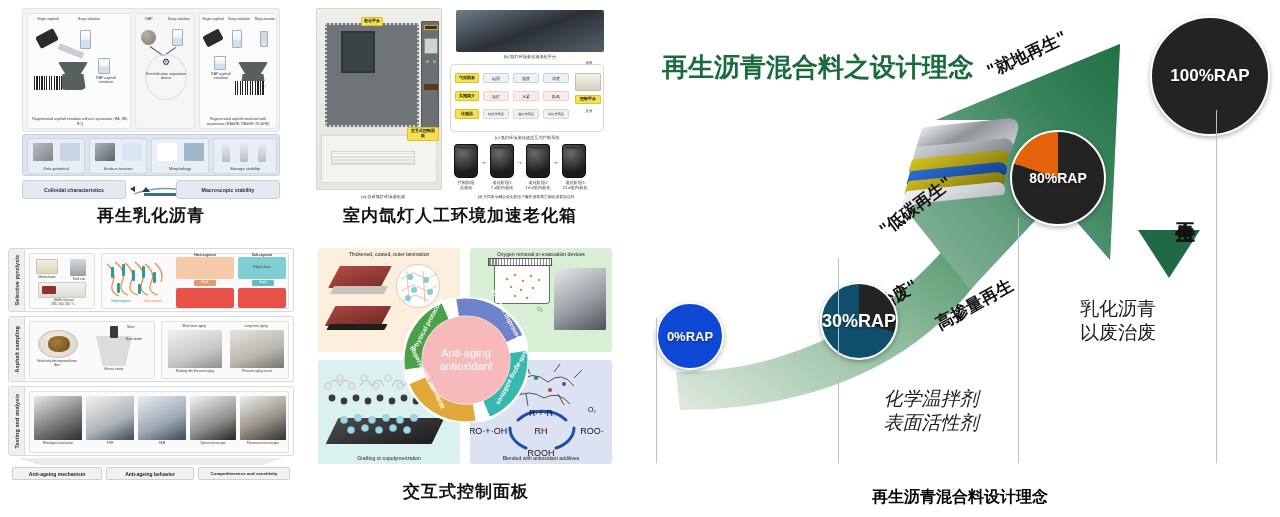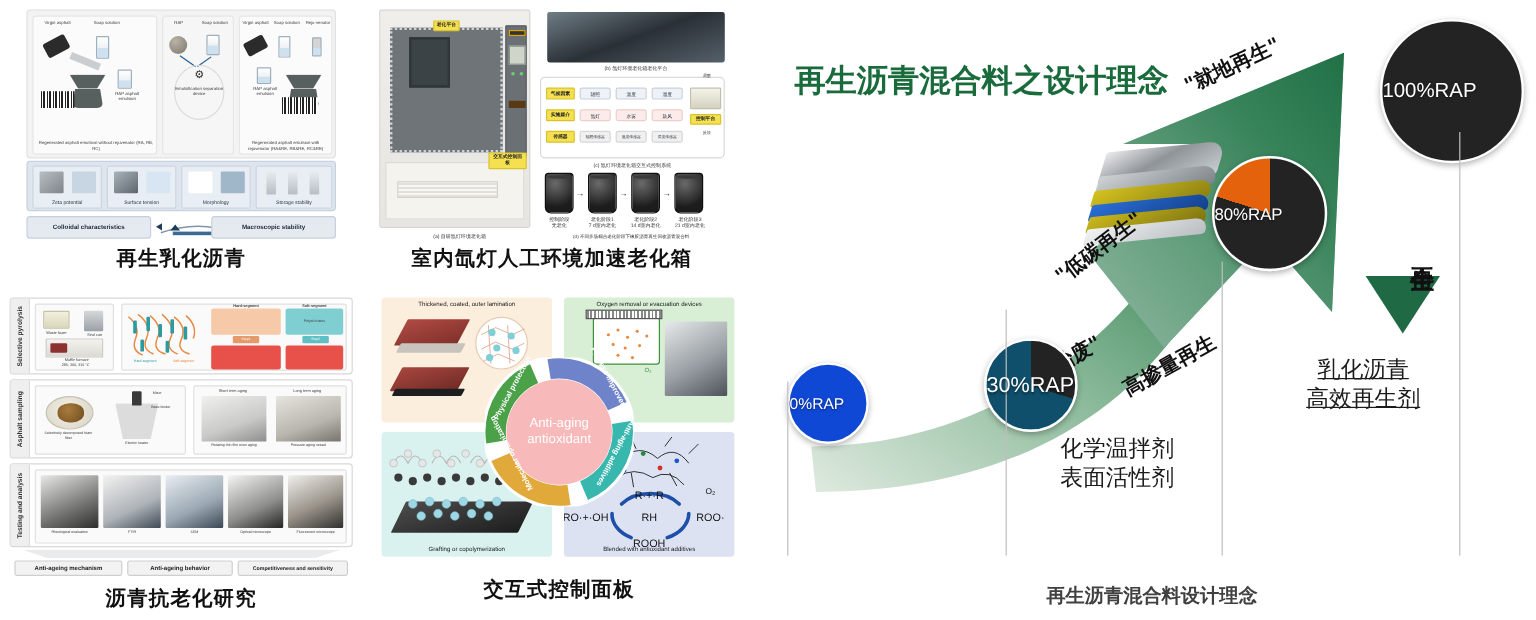--- a/index.html
+++ b/index.html
@@ -148,22 +148,22 @@
               font-size:23px; font-weight:bold; color:#1a7a3f; line-height:1.3;
               font-family:"DejaVu Sans","Liberation Sans",sans-serif; }
   .stack { position:absolute; left:268px; top:118px; width:120px; height:90px; }
   .stack i { position:absolute; display:block; border-radius:2px 14px 3px 3px;
              transform:skewX(-22deg) rotate(-6deg); }
 
   .arrowSvg { position:absolute; left:0; top:0; width:640px; height:517px; }
 
   .bub { position:absolute; border-radius:50%;
          box-shadow:0 2px 5px rgba(0,0,0,.30); border:2.5px solid #fff;
-         display:flex; align-items:center; justify-content:flex-start;
-         color:#fff; font-family:"Liberation Sans",sans-serif; }
+         display:flex; align-items:center; justify-content:center;
+         color:#fff; font-family:"Liberation Sans",sans-serif;font-weight:bold; }
   #bub0   { left:16px;  top:302px; width:68px;  height:68px;  background:#1048d6; font-size:13px; }
   #bub30  { left:180px; top:282px; width:78px;  height:78px;  font-size:18px; }
   #bub80  { left:370px; top:130px; width:96px;  height:96px;  font-size:14px; }
   #bub100 { left:510px; top:16px;  width:120px; height:120px; background:#232323; font-size:17px; }
   .bub span { position:relative; z-index:3; text-shadow:0 1px 2px rgba(0,0,0,.5); }
 
   .curveLbl { position:absolute; font-weight:bold; color:#111; white-space:nowrap;
               font-family:"DejaVu Sans","Liberation Sans",sans-serif; }
   #lbl-waste { left:196px; top:294px; font-size:17px; transform:rotate(-29deg); }
   #lbl-lowc  { left:233px; top:195px; font-size:17px; transform:rotate(-37deg); }
@@ -176,21 +176,21 @@
            font-family:"DejaVu Sans","Liberation Sans",sans-serif; }
 
   .divider { position:absolute; width:1px; background:#bfbfbf; }
 
   .colblk { position:absolute; text-align:center; color:#1b1b1b;
             font-family:"DejaVu Sans","Liberation Sans",sans-serif; }
   .colblk .hd { font-size:17px; font-weight:bold; margin-bottom:4px; }
   .colblk .ln { font-size:19px; line-height:1.28; }
 
   .pnl5cap { position:absolute; left:0; right:0; top:487px; text-align:center;
-             font-size:16px; font-weight:bold; color:#404040;
+             font-size:16px; font-weight:bold; color:#000000;
              font-family:"DejaVu Sans","Liberation Sans",sans-serif; }
 </style>
 </head>
 <body>
 
 <div id="root">
 
   <div class="panel" id="p1">
     <div class="p1-top">
 
@@ -376,21 +376,20 @@
           <div class="mini-label" style="left:206px;top:50px;width:54px;font-size:3px;">Fluorescent microscope</div>
         </div>
       </div>
     </div>
 
     <div class="bigdown" style="left:10px;top:210px;width:266px;height:7px;clip-path:polygon(0 0,100% 0,92% 100%,8% 100%);"></div>
     <div class="tagbox" style="left:4px;top:219px;width:90px;">Anti-ageing mechanism</div>
     <div class="tagbox" style="left:98px;top:219px;width:88px;">Anti-ageing behavior</div>
     <div class="tagbox" style="left:190px;top:219px;width:92px;font-size:4.4px;">Competitiveness and sensitivity</div>
 
-    <div class="caption-cn" style="position:absolute;left:0;right:0;top:239px;font-size:17px;">沥青抗老化研究</div>
   </div>
 
   <div class="panel" id="p3">
     <div class="chamber">
       <div class="chamber-door"></div>
       <div class="chamber-win"></div>
       <div class="ctrl-col">
         <div style="position:absolute;left:2px;top:3px;width:14px;height:5px;background:#2f3438;border:0.5px solid #e0a000;"></div>
         <div class="ctrl-screen"></div>
         <div class="led" style="left:4px;top:38px;"></div>
@@ -667,26 +666,26 @@
     <div class="vtext">
       <span style="writing-mode:vertical-rl;display:inline-block;">全再生</span>
     </div>
 
     <div class="divider" style="left:16px;  top:318px; height:145px;"></div>
     <div class="divider" style="left:198px; top:258px; height:205px;"></div>
     <div class="divider" style="left:378px; top:218px; height:245px;"></div>
     <div class="divider" style="left:576px; top:110px; height:353px;"></div>
 
 
-    <div class="colblk" style="left:206px; top:362px; width:170px;">
+    <div class="colblk" style="left:206px; top:386px; width:170px;font-style:italic;">
       <div class="ln">化学温拌剂</div>
       <div class="ln">表面活性剂</div>
     </div>
 
-    <div class="colblk" style="left:410px; top:296px; width:172px;text-decoration:underline;">
+    <div class="colblk" style="left:392px; top:296px; width:172px;">
       <div class="ln">乳化沥青</div>
-      <div class="ln">高效再生剂</div>
+      <div class="ln">以废治废</div>
     </div>
 
     <div class="pnl5cap">再生沥青混合料设计理念</div>
   </div>
 
 </div>
 
 </body></html>

